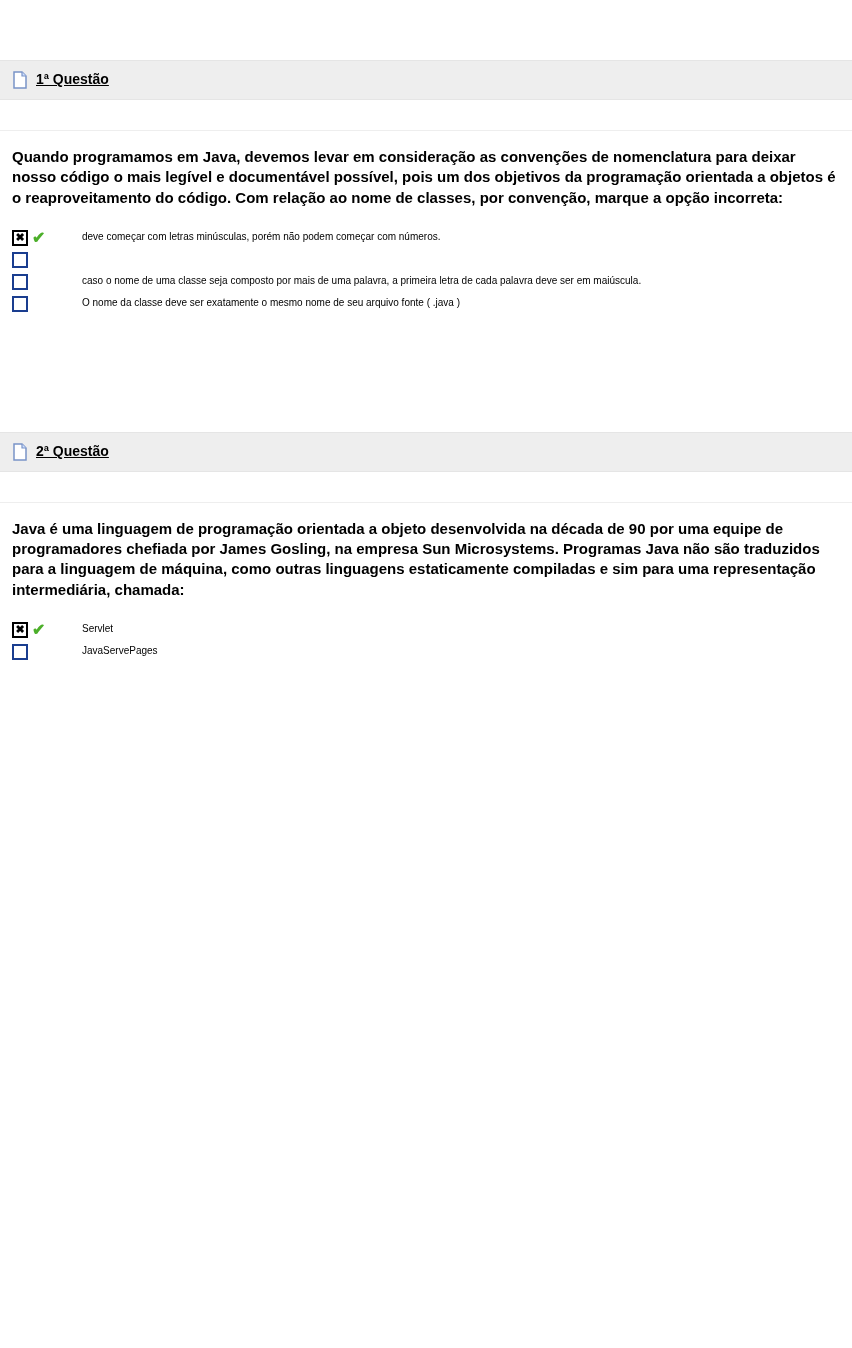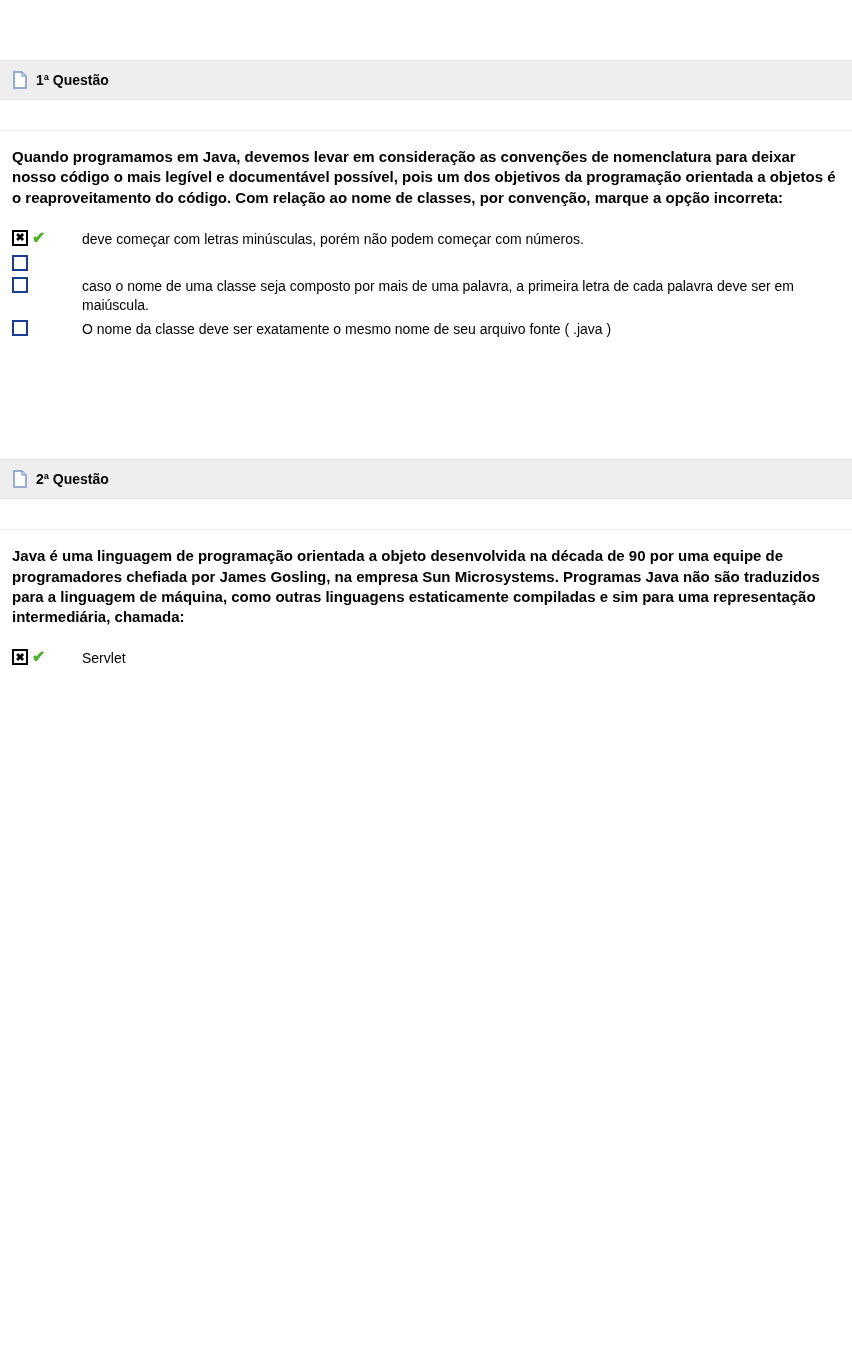--- a/index.html
+++ b/index.html
@@ -14,24 +14,25 @@
       background: #fff;
       width: 852px;
     }
     .question-block {
       margin-bottom: 120px;
     }
     .question-header {
       background: #eeeeee;
       padding: 10px 12px;
       display: flex;
-      align-items: center;
+      align-items: flex-start;
       gap: 8px;
       border-top: 1px solid #e5e5e5;
       border-bottom: 1px solid #e5e5e5;
+      text-decoration: underline;
     }
     .doc-icon {
       display: inline-block;
       width: 16px;
       height: 18px;
       position: relative;
       vertical-align: middle;
     }
     .question-title {
       font-weight: bold;
@@ -84,21 +85,21 @@
       color: #000;
       font-size: 11px;
     }
     .checkmark {
       color: #4caf2a;
       font-size: 16px;
       font-weight: bold;
       line-height: 1;
     }
     .option-text {
-      font-size: 14px;
+      font-size: 10px;
       line-height: 1.35;
       padding-top: 0;
     }
     .container {
       padding-top: 60px;
     }
   </style>
 </head>
 <body>
 
@@ -151,15 +152,21 @@
       <div class="question-divider"></div>
       <div class="question-prompt">Java é uma linguagem de programação orientada a objeto desenvolvida na década de 90 por uma equipe de programadores chefiada por James Gosling, na empresa Sun Microsystems. Programas Java não são traduzidos para a linguagem de máquina, como outras linguagens estaticamente compiladas e sim para uma representação intermediária, chamada:</div>
       <div class="options">
         <div class="option-row">
           <div class="option-box-cell">
             <span class="checkbox checked"></span>
             <span class="checkmark">✔</span>
           </div>
           <div class="option-text">Servlet</div>
         </div>
+        <div class="option-row">
+          <div class="option-box-cell">
+            <span class="checkbox"></span>
+          </div>
+          <div class="option-text">JavaServePages</div>
+        </div>
       </div>
     </div>
   </div>
 
 </body></html>

